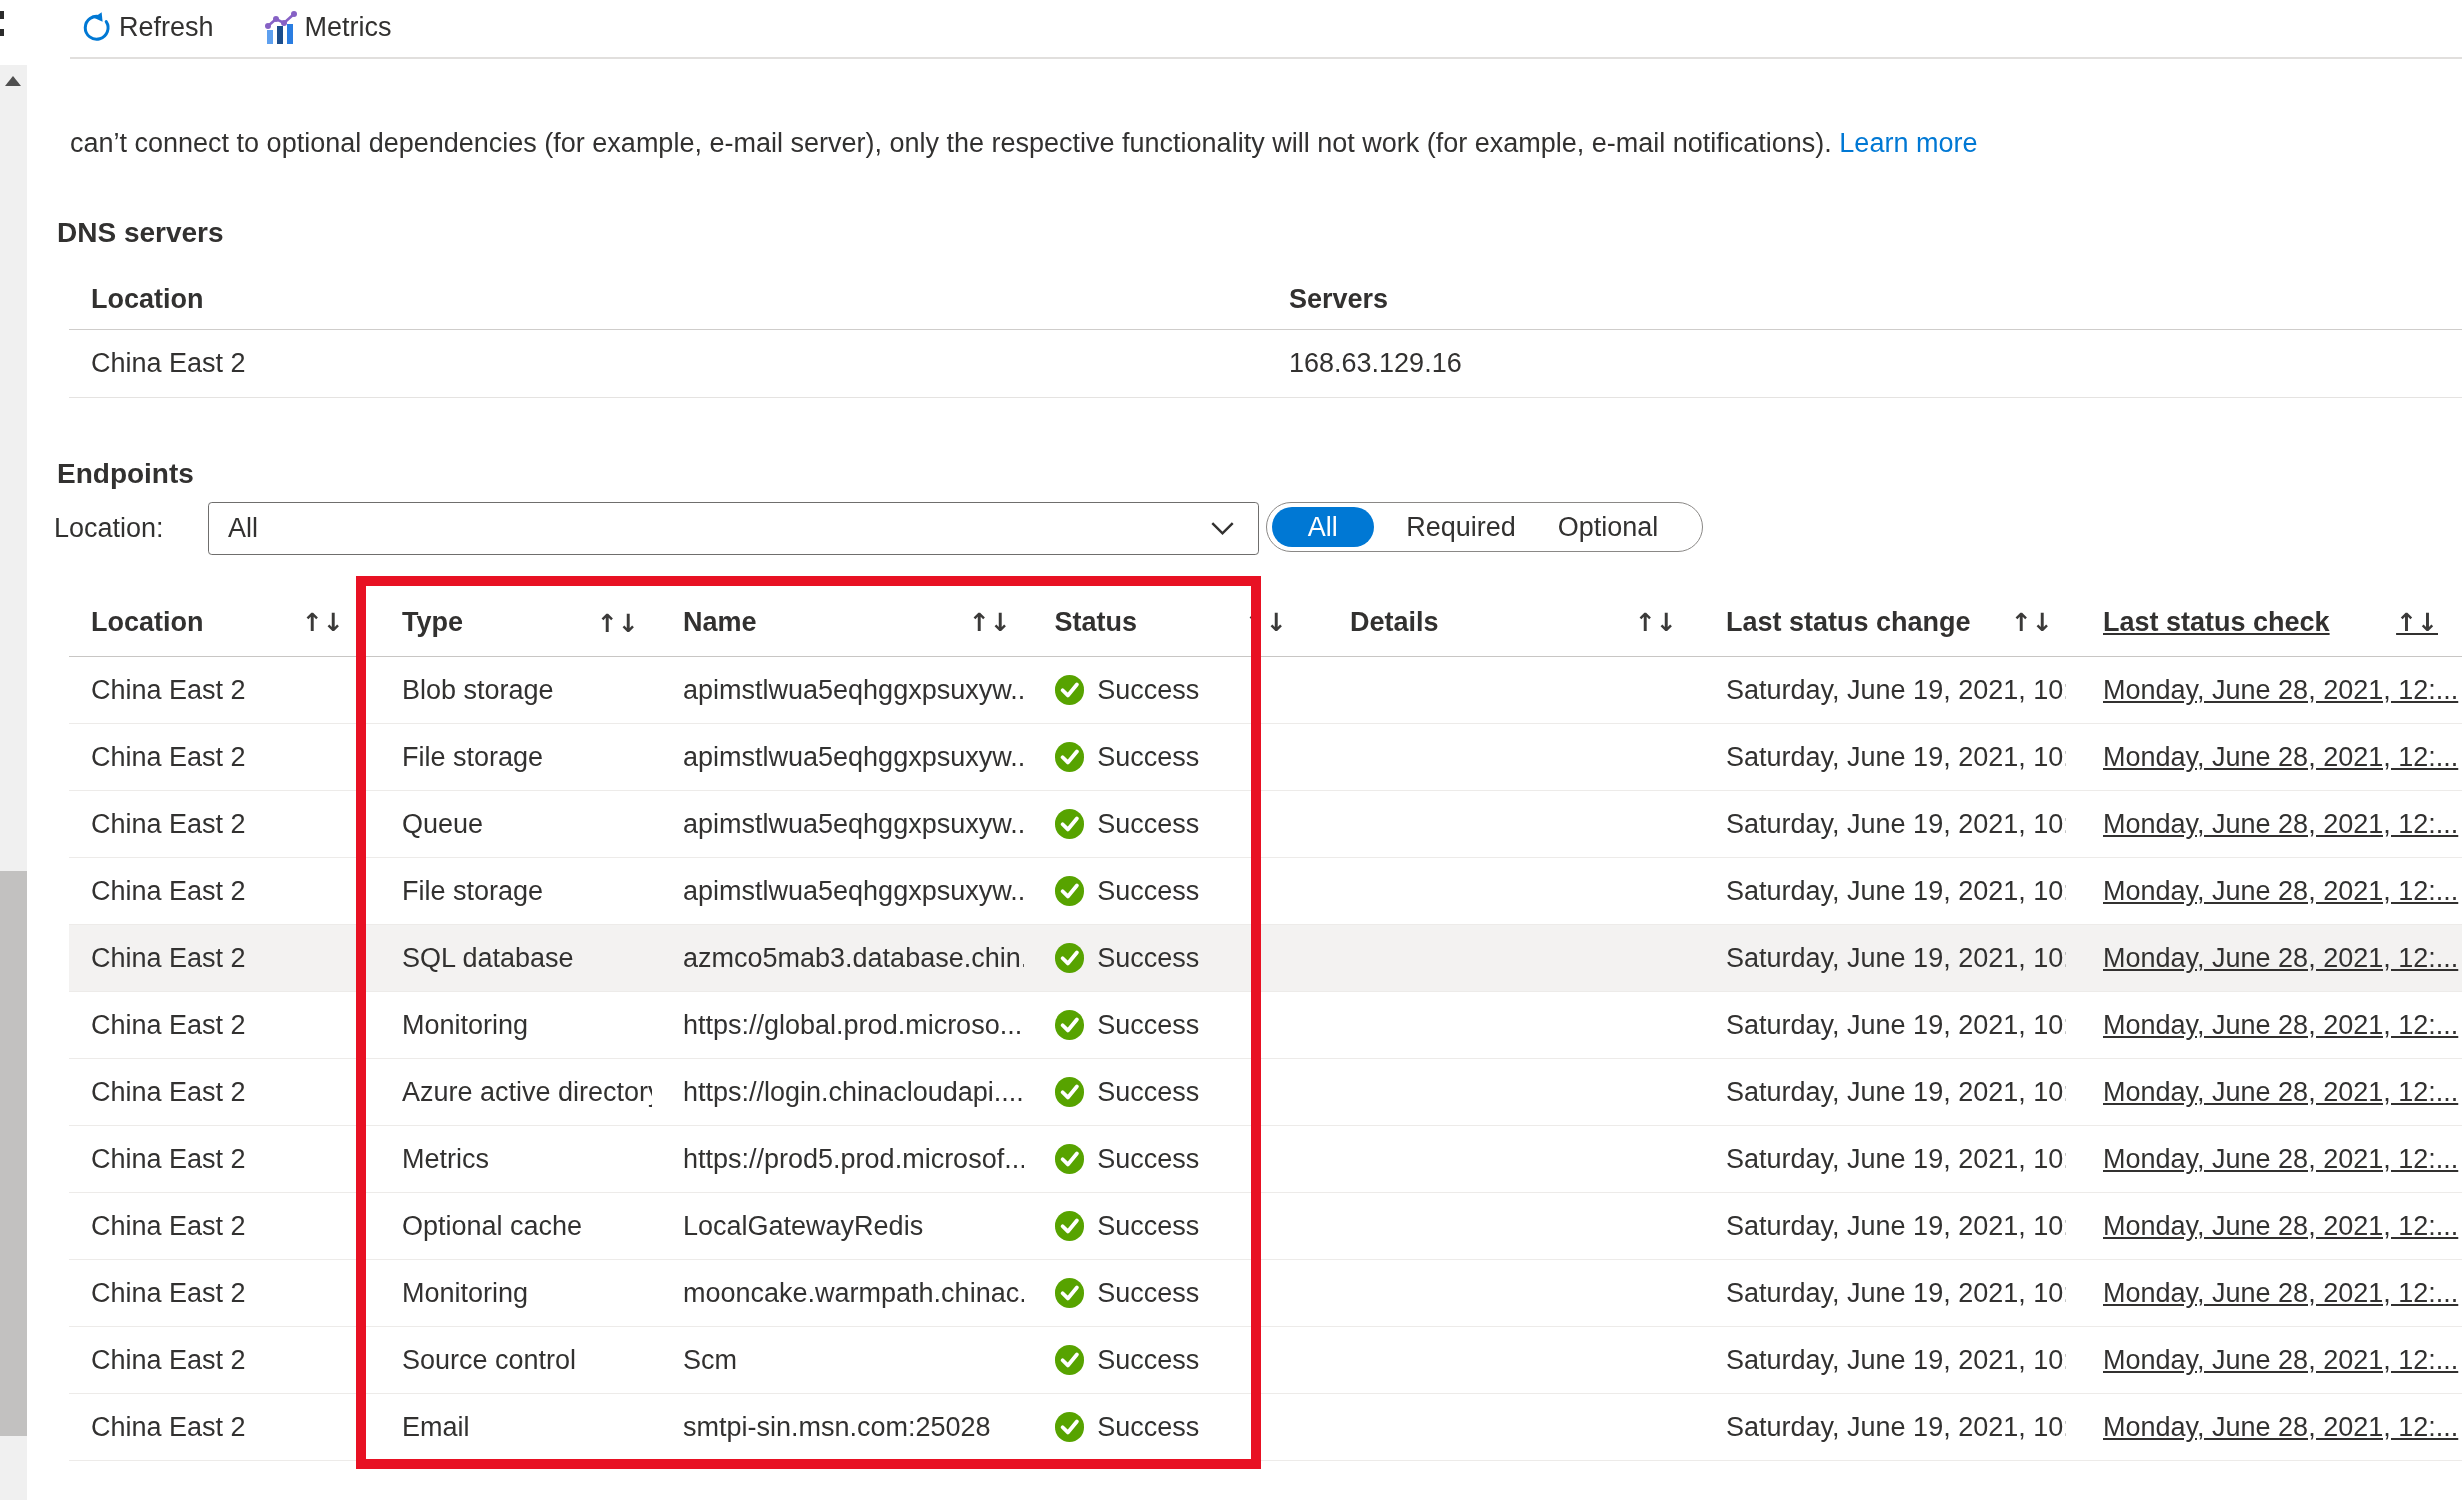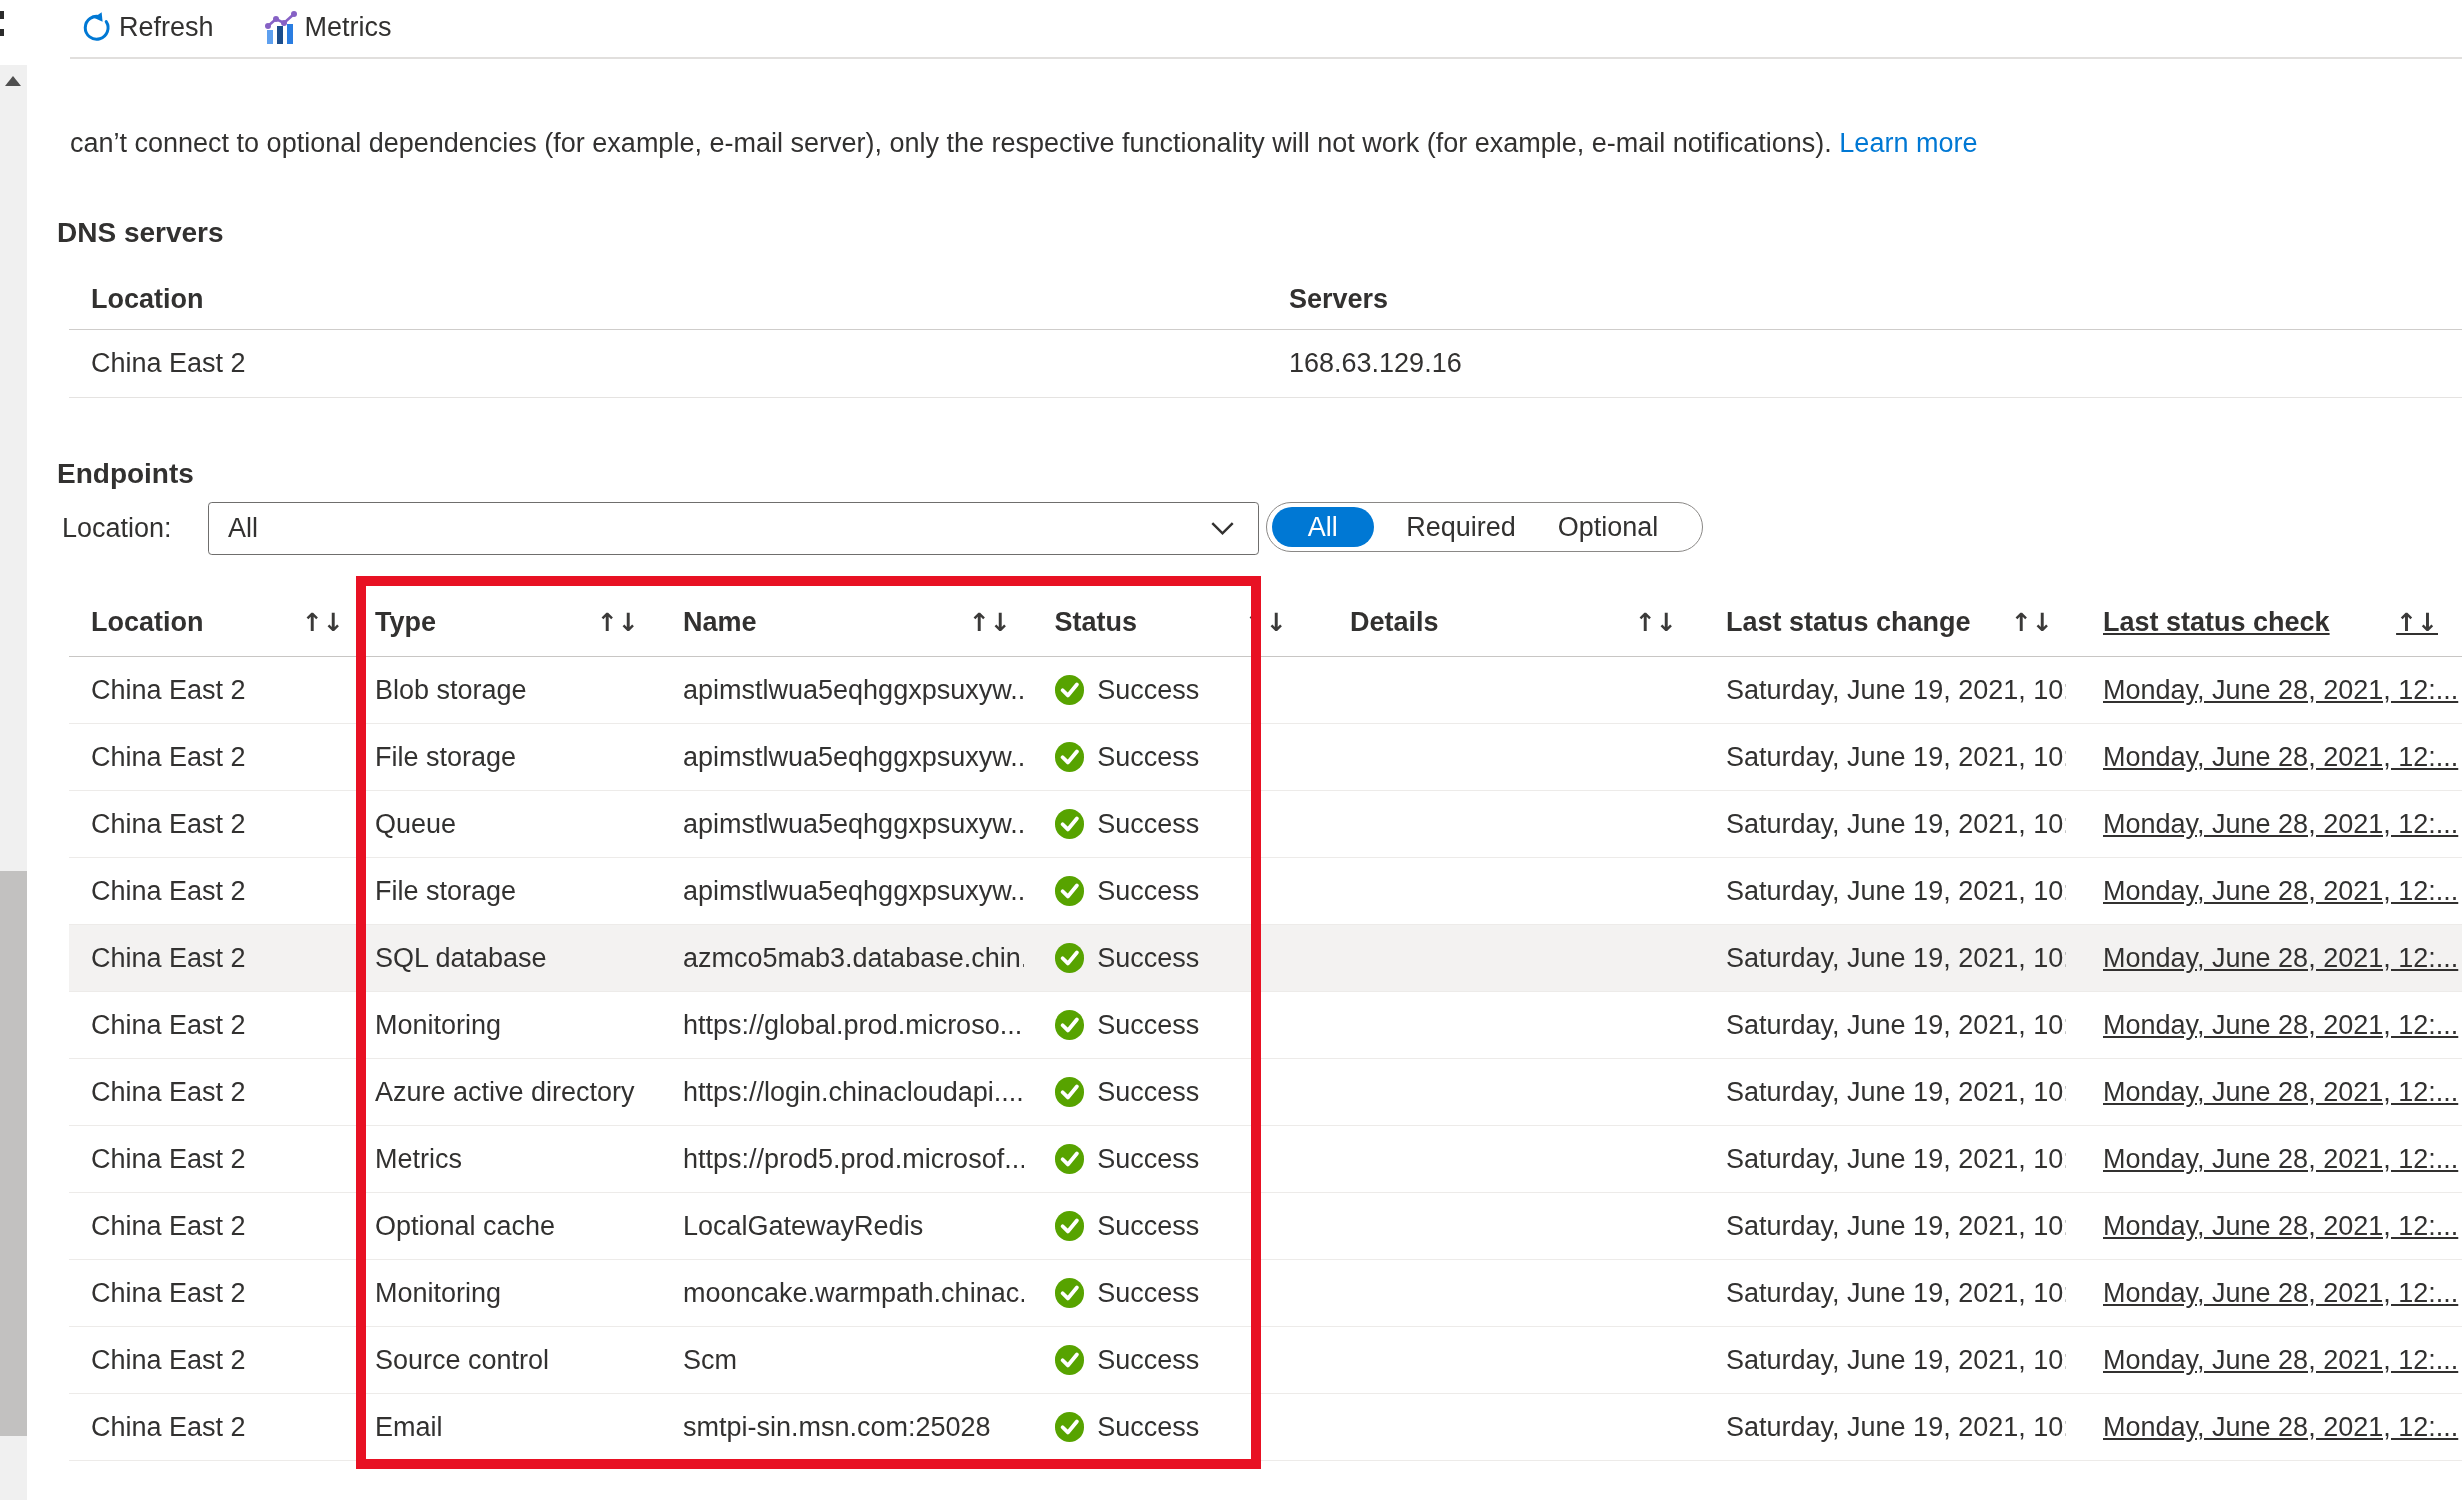--- a/index.html
+++ b/index.html
@@ -33,39 +33,39 @@
   .dns-title { top:217px; }
   .dns-table { position:absolute; left:69px; top:269px; width:2394px; }
   .dns-row { display:grid; grid-template-columns:1198px 1fr; align-items:center; }
   .dns-head { height:61px; font-weight:600; border-bottom:1.9px solid #cfcdcb; }
   .dns-data { height:68px; border-bottom:1.9px solid #e5e3e1; }
   .dns-row > :nth-child(1){ padding-left:22px; }
   .dns-row > :nth-child(2){ padding-left:22px; }
 
   
   .ep-title { top:458px; }
-  .loc-label { position:absolute; left:62px; top:502px; height:53px; display:flex; align-items:center; }
+  .loc-label { position:absolute; left:54px; top:502px; height:53px; display:flex; align-items:center; }
   .dropdown { position:absolute; left:208px; top:502px; width:1051px; height:53px;
     border:1.9px solid #6f6e6d; border-radius:3.8px; background:#fff;
     display:flex; align-items:center; justify-content:space-between; padding:0 23px 0 19px; cursor:pointer; }
   .toggle { position:absolute; left:1266px; top:502px; height:50px; background:#fff;
     border:1.9px solid #8a8886; border-radius:26px; display:flex; align-items:center; padding:0 23px 0 4.8px; }
   .toggle .opt { border:none; background:none; font-family:inherit; font-size:27px; color:#323130;
     height:40px; padding:0 21px; cursor:pointer; }
   .toggle .opt.selected { background:#0078d4; color:#ffffff; border-radius:20px; padding:0 36px; margin-right:11.4px; }
 
   
   .ep-table { position:absolute; left:69px; top:588px; width:2394px; }
   .trow { display:grid; grid-template-columns:288px 295px 372px 276px 390px 376px 1fr; align-items:center; }
   .thead { height:69px; font-weight:600; border-bottom:1.9px solid #c8c6c4; }
   .tbody .trow { height:67px; border-bottom:1px solid #edebe9; cursor:pointer; }
   .tbody .trow.highlight { background:#f3f2f1; }
   .cell { white-space:nowrap; overflow:hidden; padding-right:11.4px; }
   .trow > :nth-child(1){ padding-left:22px; }
-  .trow > :nth-child(2){ padding-left:18px; }
+  .trow > :nth-child(2){ padding-left:45px;align-items:flex-end; }
   .trow > :nth-child(3){ padding-left:31px; }
   .trow > :nth-child(4){ padding-left:30.5px; }
   .trow > :nth-child(5){ padding-left:50px; }
   .trow > :nth-child(6){ padding-left:36px; }
   .trow > :nth-child(7){ padding-left:37px;text-decoration:underline; }
   .hcell { display:flex; align-items:center; justify-content:space-between; padding-right:13.3px; }
   .thead > :nth-child(7){ padding-right:25px; }
   .sort { font-family:"DejaVu Sans", sans-serif; font-size:25px; color:#3b3a39; letter-spacing:0px; cursor:pointer; }
   .status-cell { display:flex; align-items:center; gap:13.3px; }
   .ok-badge { width:29.5px; height:29.5px; border-radius:50%; background:#57a300; flex:0 0 29.5px;

